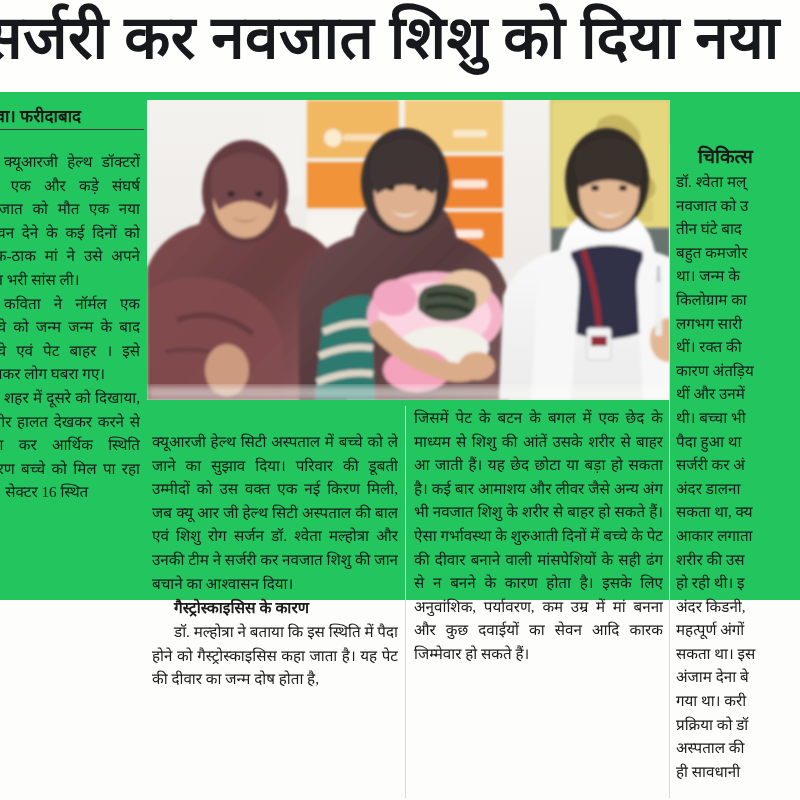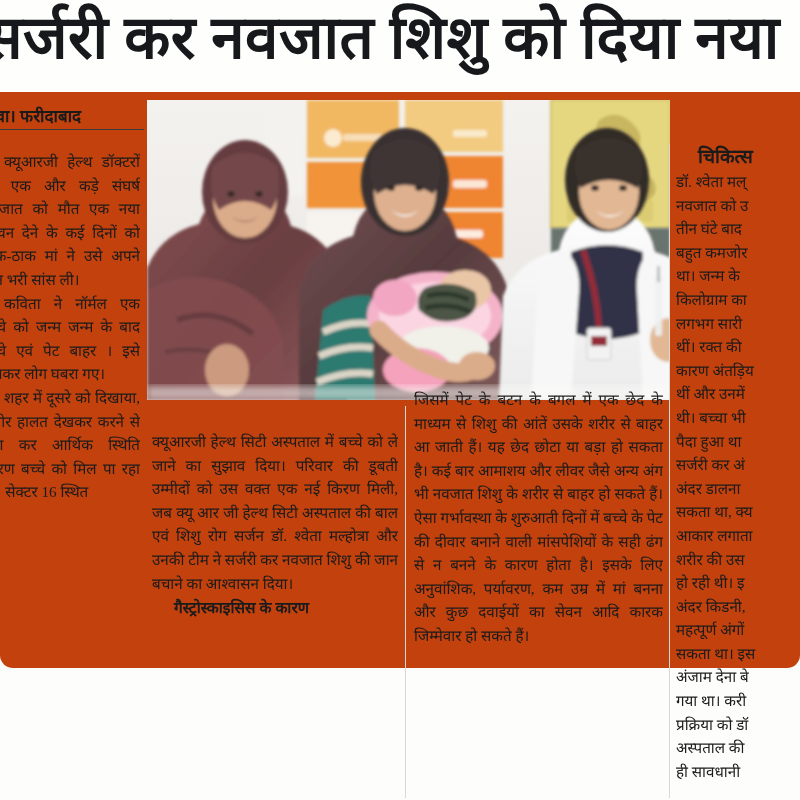--- a/index.html
+++ b/index.html
@@ -13,23 +13,22 @@
     font-family: "Liberation Serif", "DejaVu Serif", serif;
     color: #1a1a1a;
     overflow: hidden;
     position: relative;
   }
 
   #page {
     position: absolute;
     inset: 0;
     width: 800px;
-    height: 668px;
-    background: #c2410c;
-    border-radius: 13px;
+    height: 600px;
+    background: #22c55e;
   }
 
   
   .headline-band {
     position: absolute;
     left: 0;
     top: 0;
     width: 800px;
     height: 92px;
     overflow: hidden;
@@ -120,21 +119,21 @@
   
   #col2 {
     left: 152px;
     top: 430px;
     width: 246px;
     height: 394px;
   }
   
   #col3 {
     left: 414px;
-    top: 388px;
+    top: 406px;
     width: 249px;
     height: 394px;
   }
   
   #col4 {
     left: 676px;
     top: 144px;
     width: 142px;
     height: 656px;
   }
@@ -291,20 +290,21 @@
 
   <div class="col" id="col1">
     <p>क्यूआरजी हेल्थ डॉक्टरों की एक और कड़े संघर्ष नवजात को मौत एक नया जीवन देने के कई दिनों को ठीक-ठाक मां ने उसे अपने खून भरी सांस ली।</p>
     <p>कविता ने नॉर्मल एक बच्चे को जन्म जन्म के बाद बच्चे एवं पेट बाहर । इसे देखकर लोग घबरा गए।</p>
     <p>शहर में दूसरे को दिखाया, गंभीर हालत देखकर करने से मना कर आर्थिक स्थिति कारण बच्चे को मिल पा रहा था। सेक्टर 16 स्थित</p>
   </div>
 
   <div class="col" id="col2">
     <p class="noind">क्यूआरजी हेल्थ सिटी अस्पताल में बच्चे को ले जाने का सुझाव दिया। परिवार की डूबती उम्मीदों को उस वक्त एक नई किरण मिली, जब क्यू आर जी हेल्थ सिटी अस्पताल की बाल एवं शिशु रोग सर्जन डॉ. श्वेता मल्होत्रा और उनकी टीम ने सर्जरी कर नवजात शिशु की जान बचाने का आश्वासन दिया।</p>
     <p class="subhead">गैस्ट्रोस्काइसिस के कारण</p>
+    <p>डॉ. मल्होत्रा ने बताया कि इस स्थिति में पैदा होने को गैस्ट्रोस्काइसिस कहा जाता है। यह पेट की दीवार का जन्म दोष होता है,</p>
   </div>
 
   <div class="col" id="col3">
     <p class="noind">जिसमें पेट के बटन के बगल में एक छेद के माध्यम से शिशु की आंतें उसके शरीर से बाहर आ जाती हैं। यह छेद छोटा या बड़ा हो सकता है। कई बार आमाशय और लीवर जैसे अन्य अंग भी नवजात शिशु के शरीर से बाहर हो सकते हैं। ऐसा गर्भावस्था के शुरुआती दिनों में बच्चे के पेट की दीवार बनाने वाली मांसपेशियों के सही ढंग से न बनने के कारण होता है। इसके लिए अनुवांशिक, पर्यावरण, कम उम्र में मां बनना और कुछ दवाईयों का सेवन आदि कारक जिम्मेवार हो सकते हैं।</p>
   </div>
 
   <div class="col" id="col4">
     <p class="subhead-left">चिकित्स</p>
     <div id="col4-lines">
         <div style="white-space: nowrap; overflow: hidden;">डॉ. श्वेता मल्</div>

